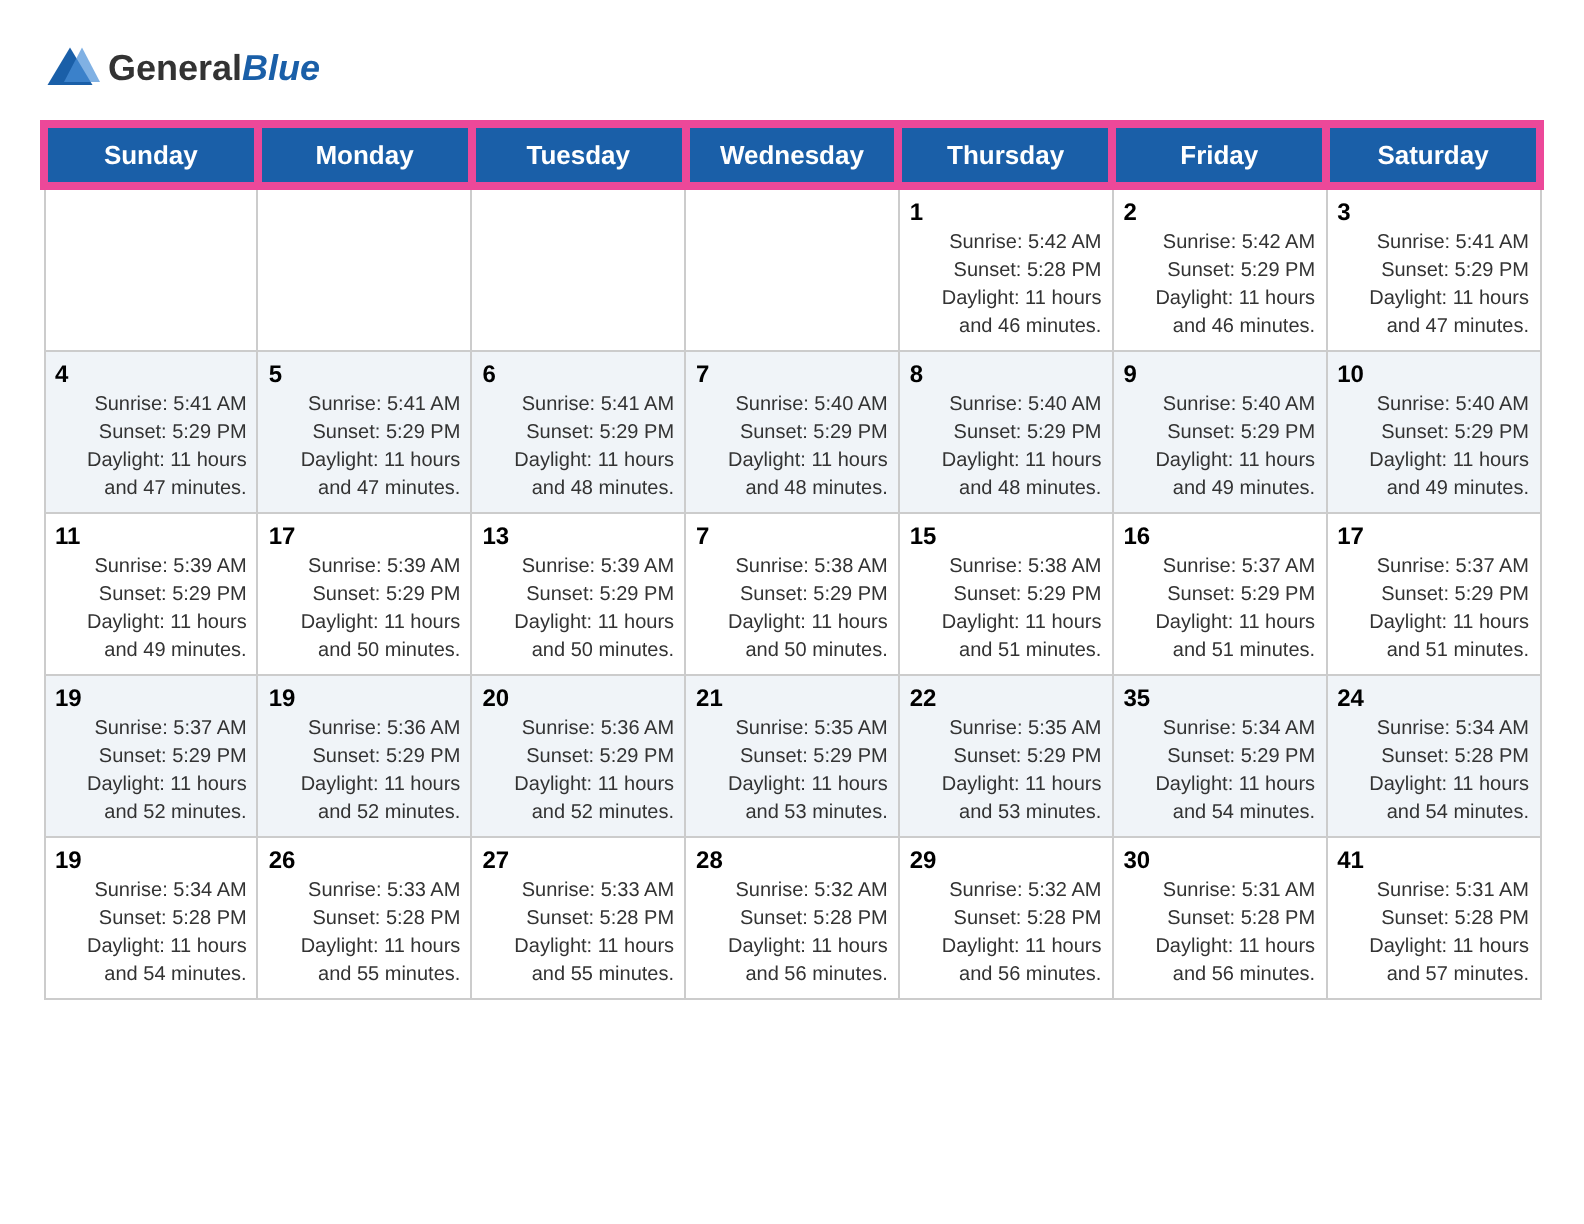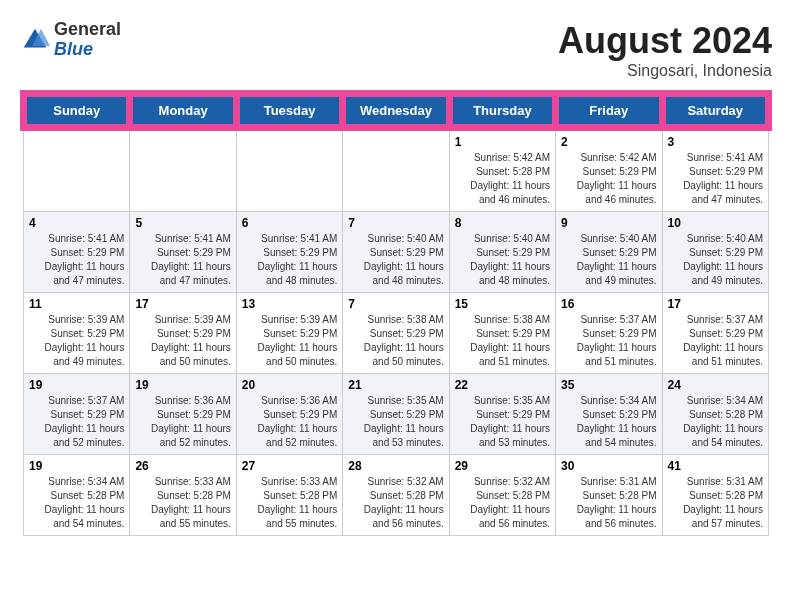--- a/index.html
+++ b/index.html
@@ -16,21 +16,20 @@
       align-items: flex-start;
       margin-bottom: 10px;
     }
     .logo {
       display: flex;
       align-items: center;
       gap: 4px;
     }
     .logo-text {
       display: flex;
-      flex-direction: column;
       line-height: 1.1;
     }
     .logo-general {
       font-size: 18px;
       font-weight: bold;
       color: #333;
     }
     .logo-blue {
       font-size: 18px;
       font-weight: bold;
@@ -57,21 +56,21 @@
       width: 100%;
       border-collapse: collapse;
       font-size: 11px;
     }
     thead th {
       background-color: #1a5fa8;
       color: #fff;
       text-align: center;
       padding: 6px 4px;
       font-size: 13px;
-      border: 7px solid #ec4899;
+      border: 4px solid #ec4899;
     }
     td {
       border: 1px solid #ccc;
       vertical-align: top;
       padding: 4px 5px;
       width: calc(100% / 7);
       min-height: 80px;
       height: 80px;
     }
     .day-number {
@@ -103,24 +102,20 @@
   <div class="logo">
     <svg class="logo-icon" viewBox="0 0 40 40">
       <polygon points="20,5 35,30 5,30" fill="#1a5fa8"></polygon>
       <polygon points="28,5 40,28 16,28" fill="#4a90d9" opacity="0.7"></polygon>
     </svg>
     <div class="logo-text">
       <span class="logo-general">General</span>
       <span class="logo-blue">Blue</span>
     </div>
   </div>
-  <div class="title-block">
-    <div class="month-title">August 2024</div>
-    <div class="location">Singosari, Indonesia</div>
-  </div>
 </div>
 
 <table>
   <thead>
     <tr>
     <th>Sunday</th>
         <th>Monday</th>
         <th>Tuesday</th>
         <th>Wednesday</th>
         <th>Thursday</th>

